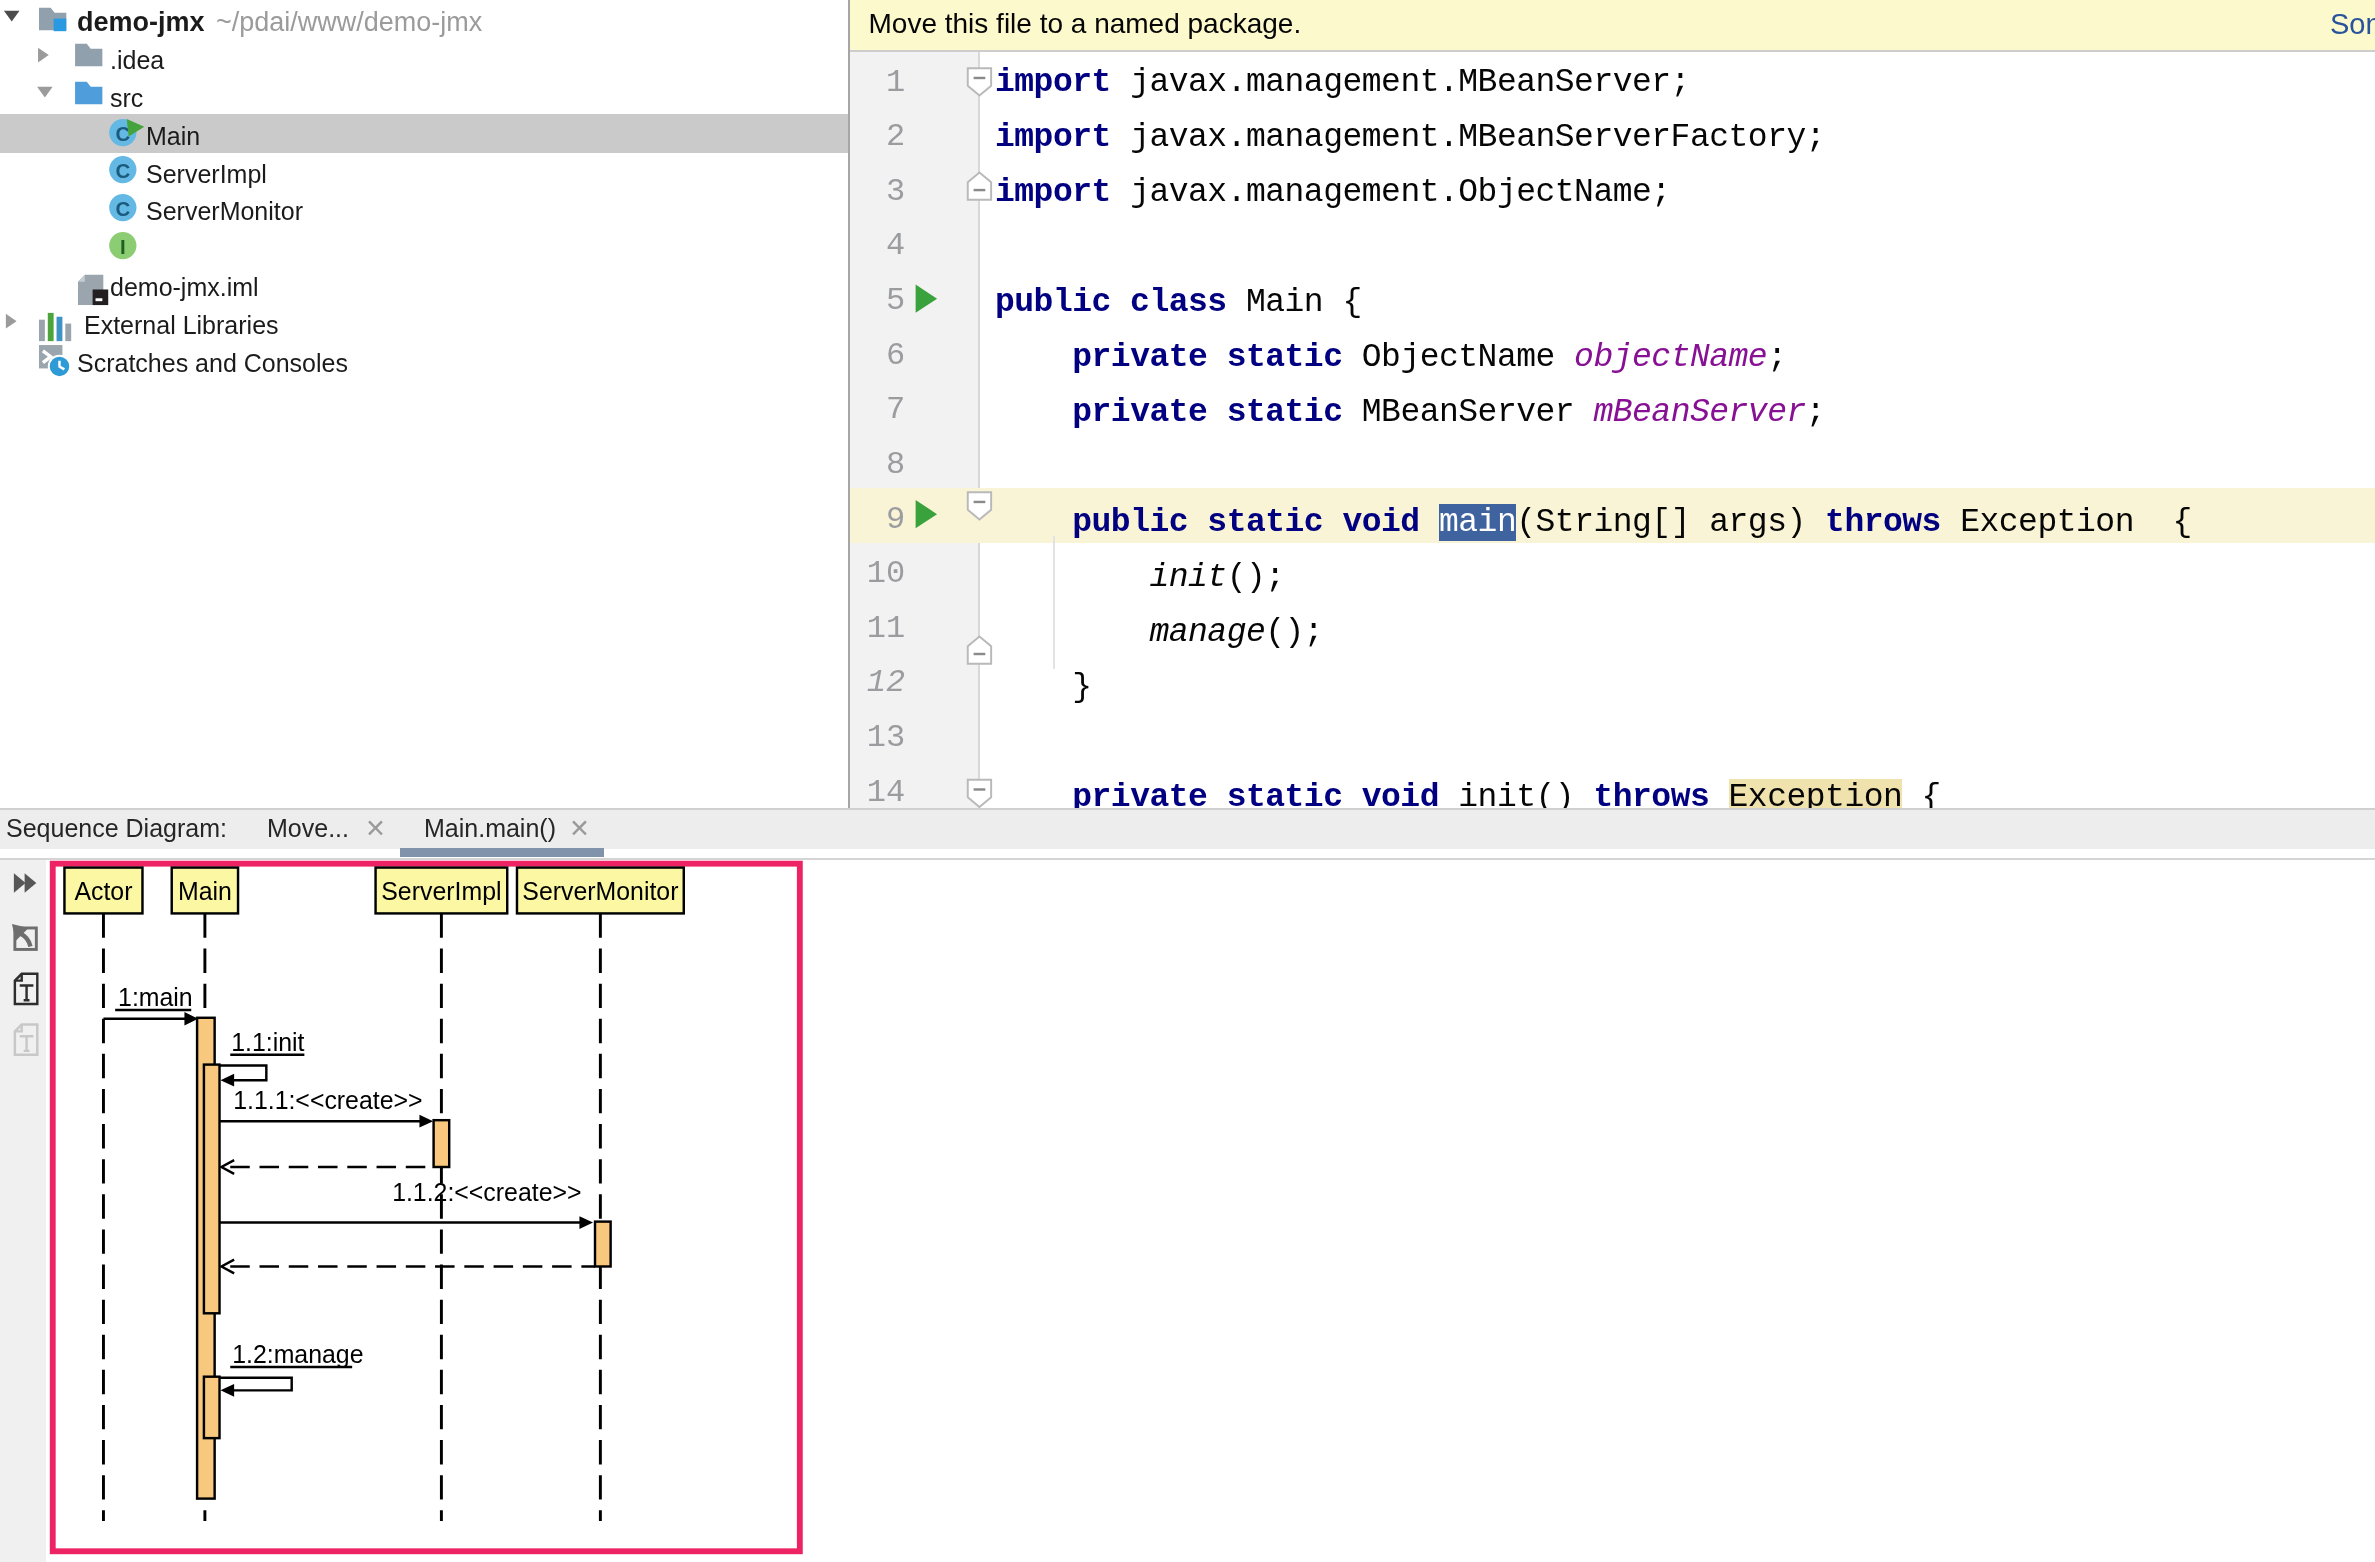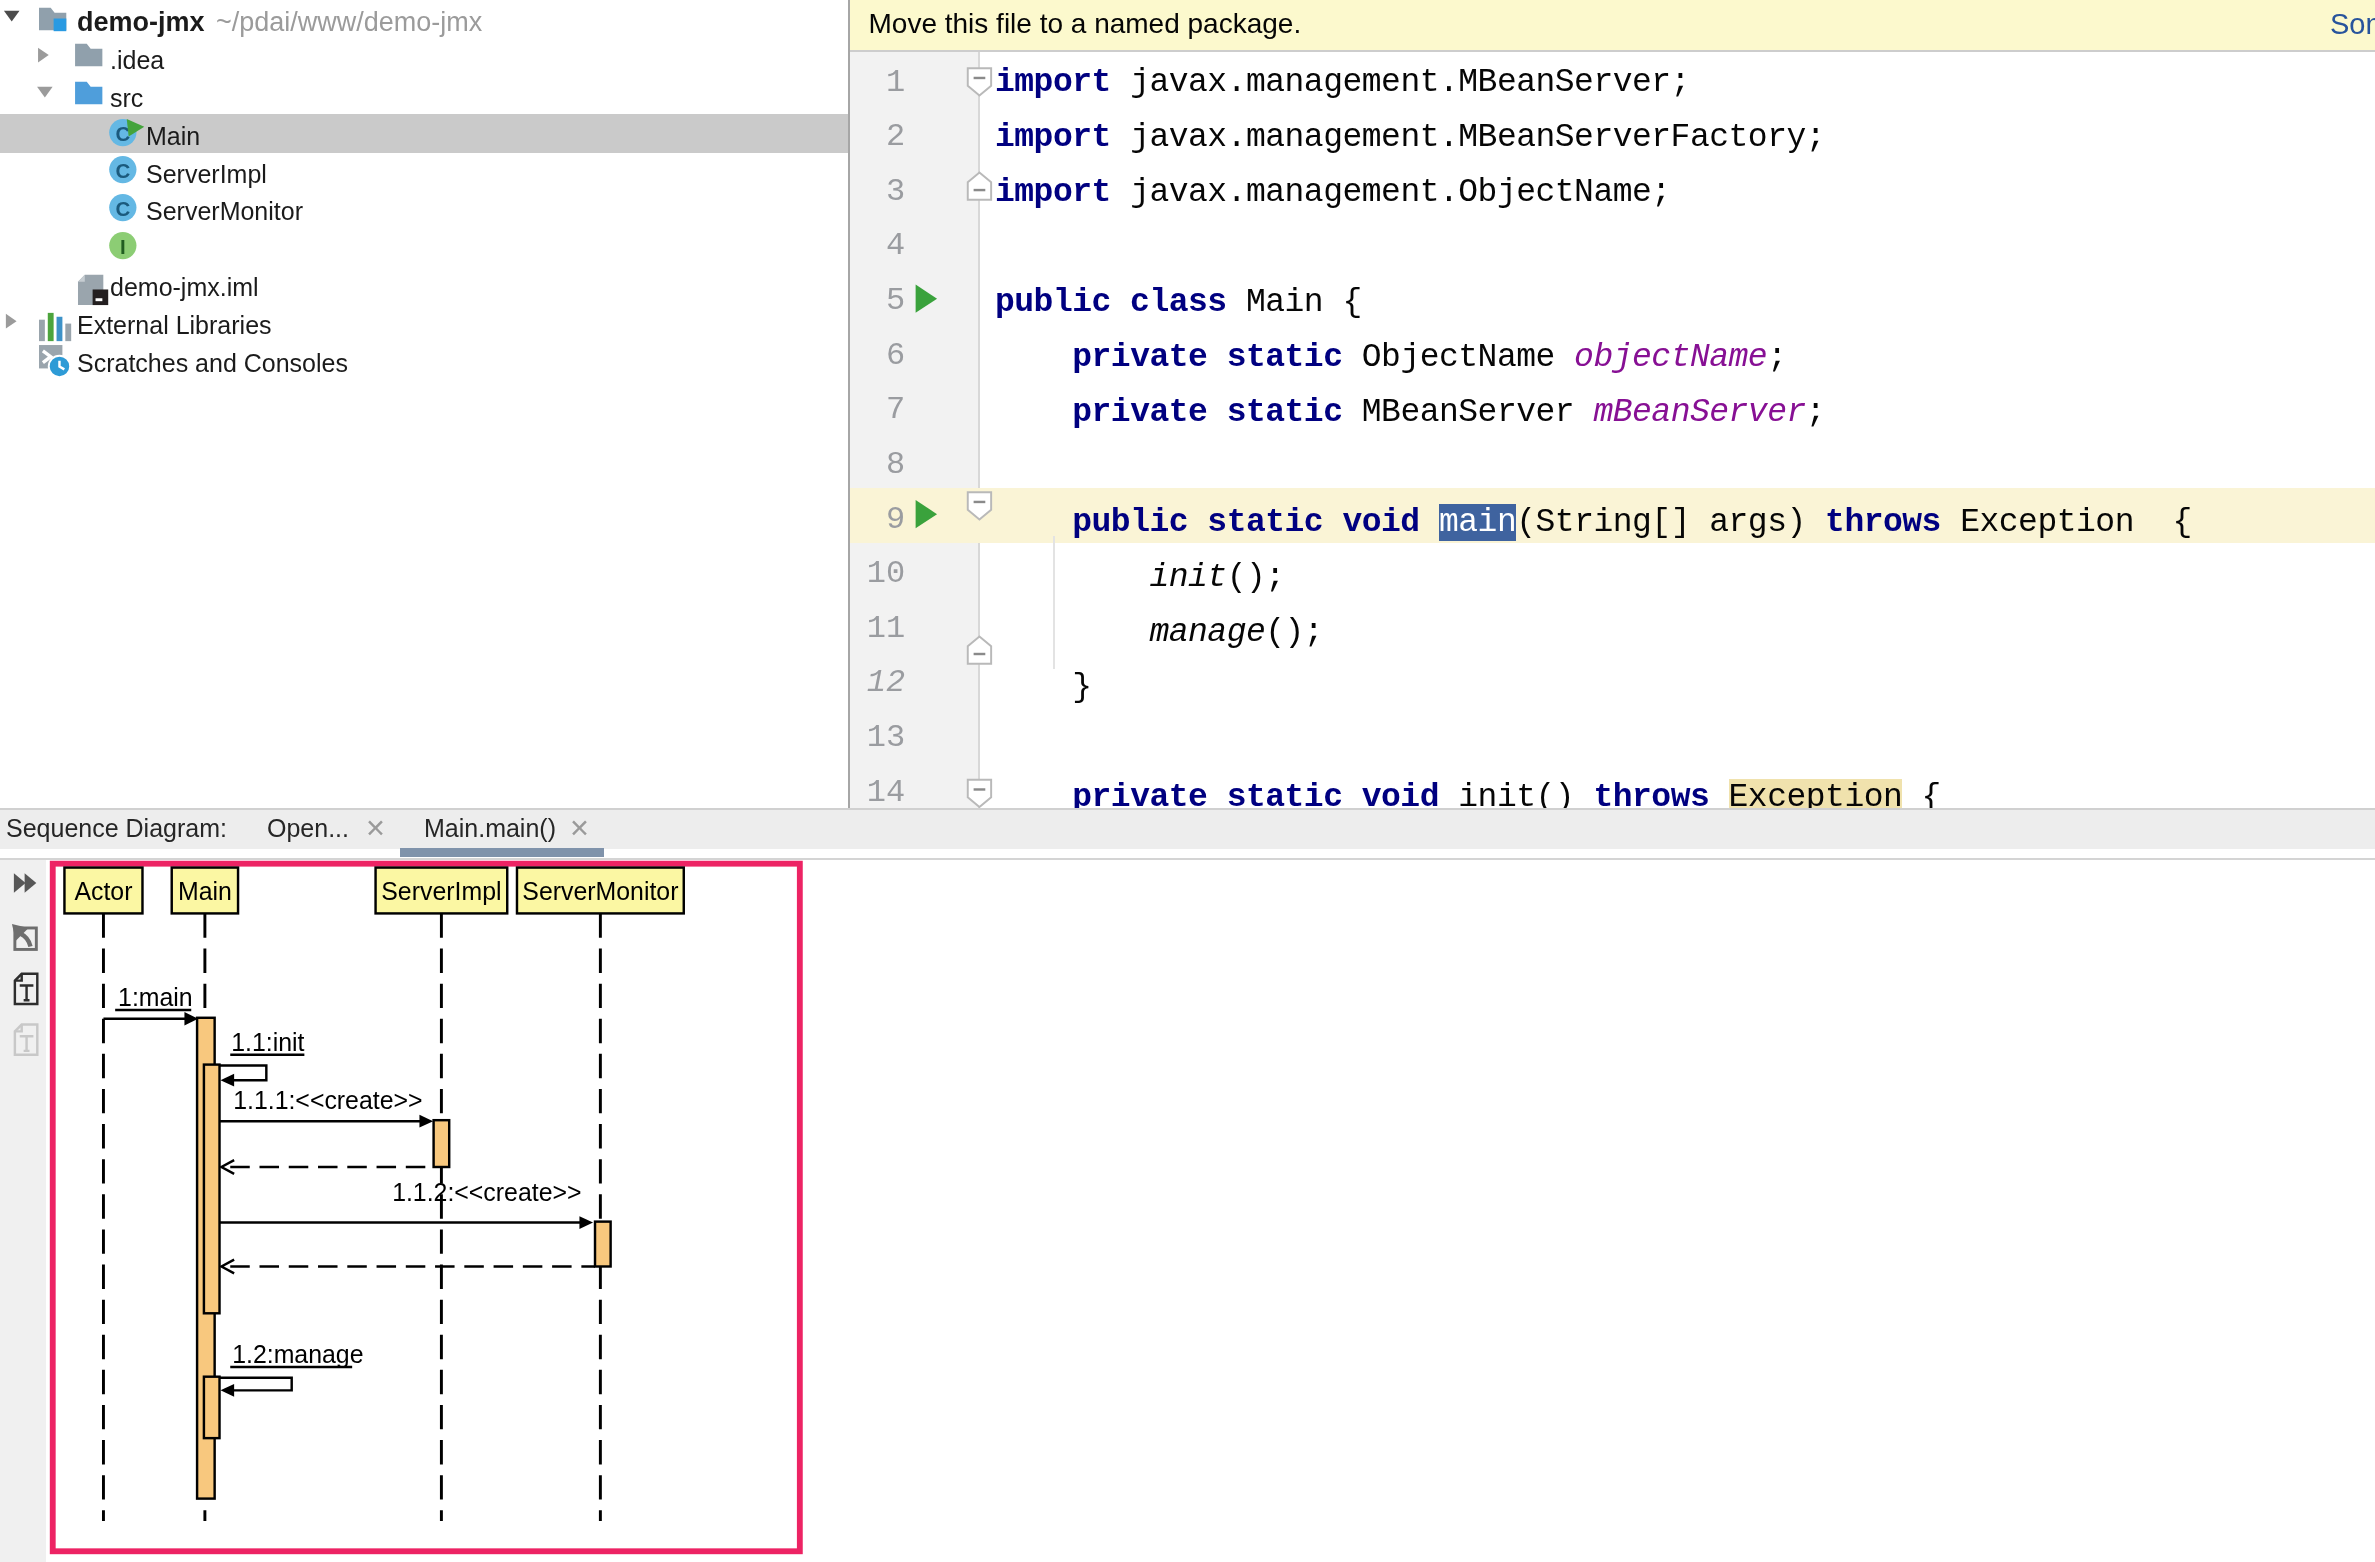--- a/index.html
+++ b/index.html
@@ -62,21 +62,21 @@
   <div class="trow" style="top:150px">
       <span style="left:146px;">ServerImpl</span>
     </div>
   <div class="trow" style="top:187px">
       <span style="left:146px;">ServerMonitor</span>
     </div>
   <div class="trow" style="top:263px">
       <span style="left:110px;">demo-jmx.iml</span>
     </div>
   <div class="trow" style="top:301px">
-      <span style="left:77px;">External Libraries</span>
+      <span style="left:84px;">External Libraries</span>
     </div>
   <div class="trow" style="top:339px">
       <span style="left:77px;">Scratches and Consoles</span>
     </div>
   <svg class="abs" id="treeicons" width="848" height="808" viewBox="0 0 870 829" style="left:0;top:0;">
 
     <polygon points="4,11 20,11 12,22" fill="#4c4c4c"></polygon>
 
     <path d="M40,8 h12 l4,5 h12 v18 h-28 z" fill="#90a0ac"></path>
     <rect x="55" y="19" width="13" height="13" fill="#299ae2"></rect>
@@ -176,21 +176,21 @@
   </svg>
   <div id="banner">
     <span class="msg">Move this file to a named package.</span>
     <span class="lnk">Sonar</span>
   </div>
 </div>
 
 <div id="tw">
   <div id="twhead">
     <span class="lbl" style="left:6px;">Sequence Diagram:</span>
-    <span class="lbl" style="left:267px;">Open...</span>
+    <span class="lbl" style="left:267px;">Move...</span>
     <span class="lbl" style="left:365px; color:#9a9a9a;">✕</span>
     <span class="lbl" style="left:424px;">Main.main()</span>
     <span class="lbl" style="left:569px; color:#9a9a9a;">✕</span>
   </div>
   <div id="tabline"></div>
   <div id="twline"></div>
   <div id="lstrip"></div>
   <svg class="abs" id="twicons" style="left:0;top:0;" width="59" height="754" viewBox="0 829 60 773">
     <polygon points="14,896 26,906 14,916" fill="#575757"></polygon>
     <polygon points="25,896 37,906 25,916" fill="#575757"></polygon>

